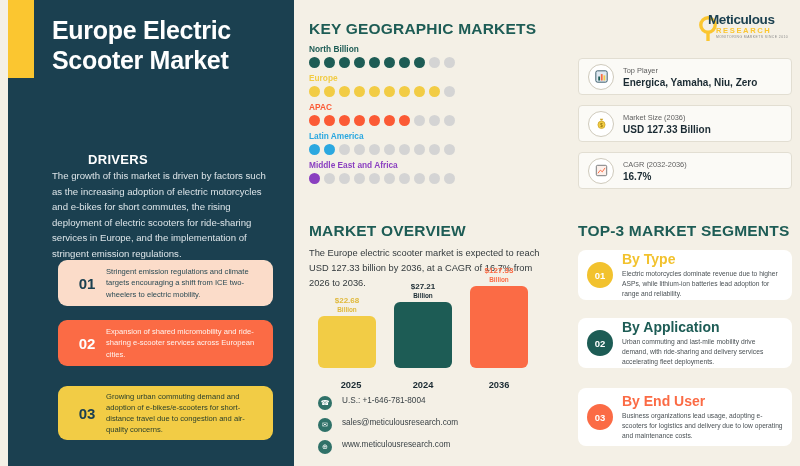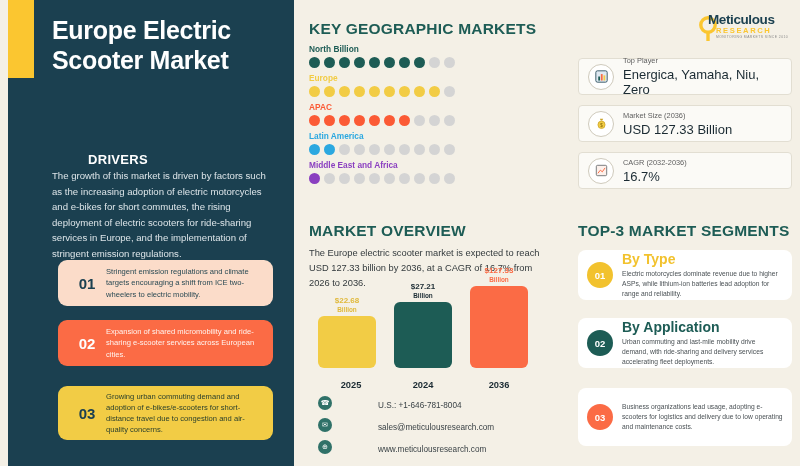--- a/index.html
+++ b/index.html
@@ -89,21 +89,21 @@
     display: flex; align-items: center; padding: 0 9px;
   }
   #sc1 { top: 58px; } #sc2 { top: 105px; } #sc3 { top: 152px; }
   .sc-icon {
     flex: 0 0 26px; height: 26px; border-radius: 50%;
     border: 1px solid #CFCABC; display: flex; align-items: center;
     justify-content: center; margin-right: 9px; background: #FFFFFF;
   }
   .sc-text { flex: 1; }
   .sc-label { font-size: 7.4px; color: #5E5E5E; margin-bottom: 2px; }
-  .sc-value { font-size: 13px; font-weight: normal; color: #1B2B33; }
+  .sc-value { font-size: 10px; font-weight: bold; color: #1B2B33; }
 
   
   .mo-body {
     position: absolute; left: 309px; top: 246px; width: 246px;
     font-size: 9.3px; line-height: 1.62; color: #333A3D;
   }
   .chart { position: absolute; left: 309px; top: 290px; width: 250px; height: 100px; }
   .bar-group {
     position: absolute; bottom: 22px; width: 64px;
     display: flex; flex-direction: column; align-items: center;
@@ -111,21 +111,21 @@
   .bar-lbl { font-size: 8px; font-weight: bold; text-align: center; line-height: 1.12; margin-bottom: 3px; }
   .bar-lbl span { display: block; font-size: 6.4px; font-weight: bold; }
   .bar { width: 58px; border-radius: 6px; }
   .bar-year {
     position: absolute; bottom: 0; width: 64px; text-align: center;
     font-size: 9.3px; font-weight: bold; color: #1B2B33;
   }
 
   
   .contacts { position: absolute; left: 318px; top: 396px; }
-  .contact-row { display: flex; align-items: flex-end; margin-bottom: 8px; gap: 36px; }
+  .contact-row { display: flex; align-items: flex-start; margin-bottom: 8px; }
   .c-icon {
     width: 14px; height: 14px; border-radius: 50%; background: #2F7168;
     display: flex; align-items: center; justify-content: center;
     margin-right: 10px; color: #FFF; font-size: 7px;
   }
   .c-txt { font-size: 8.2px; color: #3A4246; }
 
   
   .seg-card {
     position: absolute; left: 578px; width: 214px;
@@ -347,17 +347,18 @@
   <div class="seg-card" id="seg2">
     <div class="seg-badge" style="background: rgb(29, 92, 85);">02</div>
     <div class="seg-text">
       <div class="seg-title" style="color: rgb(29, 92, 85);">By Application</div>
       <div class="seg-desc">Urban commuting and last-mile mobility drive demand, with ride-sharing and delivery services accelerating fleet deployments.</div>
     </div>
   </div>
   <div class="seg-card" id="seg3">
     <div class="seg-badge" style="background: rgb(251, 107, 69);">03</div>
     <div class="seg-text">
+      <div class="seg-title" style="color: rgb(251, 107, 69);">By End User</div>
       <div class="seg-desc">Business organizations lead usage, adopting e-scooters for logistics and delivery due to low operating and maintenance costs.</div>
     </div>
   </div>
 
 </div>
 
 </body></html>

